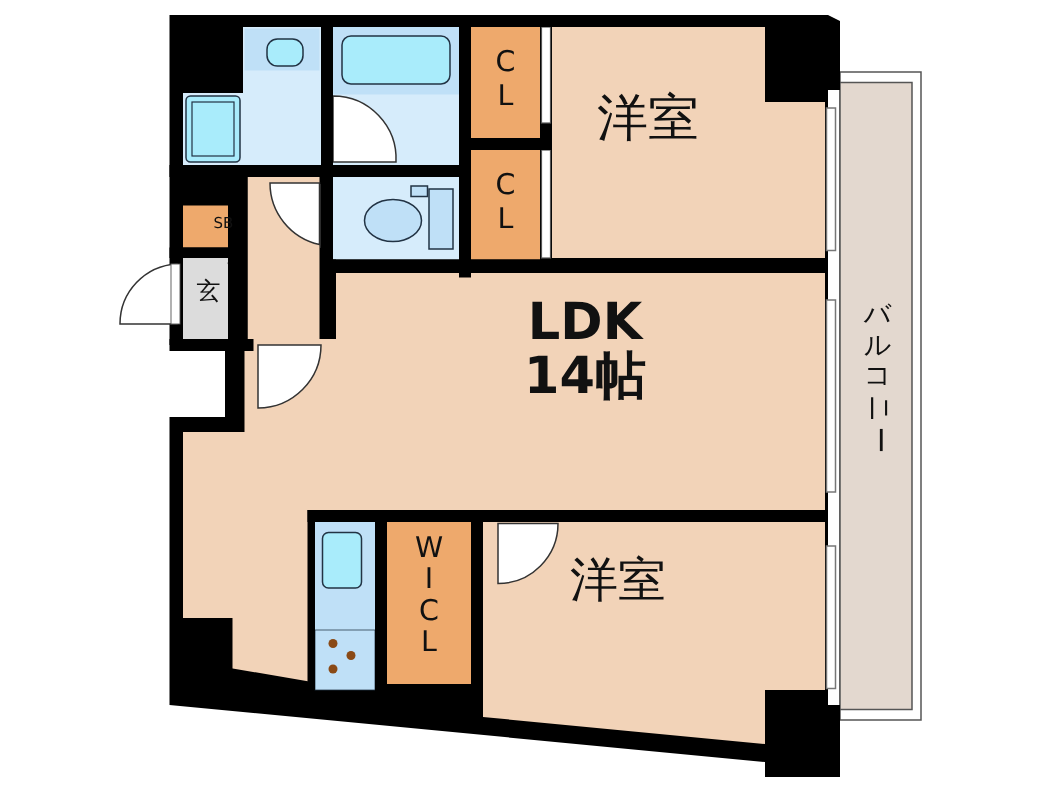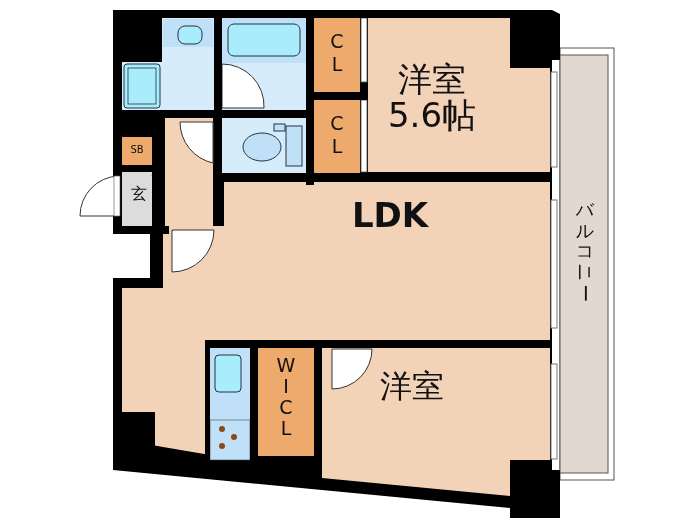--- a/index.html
+++ b/index.html
@@ -102,25 +102,25 @@
 
   <g fill="#fff" stroke="#777" stroke-width="1">
     <rect x="551" y="72" width="6" height="95"></rect>
     <rect x="551" y="200" width="6" height="128"></rect>
     <rect x="551" y="364" width="6" height="95"></rect>
   </g>
 </svg>
 
 <div class="lbl room-big" style="left:372px; top:62px; width:120px;">
   <div>洋室</div>
-  <div>5.6帖</div>
 </div>
 
 <div class="lbl room-big" style="left:320px; top:198px; width:140px;font-weight:bold;">
   <div>LDK</div>
+  <div>14帖</div>
 </div>
 
 <div class="lbl room-mid" style="left:380px; top:370px; width:100px; text-align:left;">
   <div>洋室</div>
 </div>
 
 <div class="lbl cl" style="left:325px; top:30px;">
   <div>C</div>
   <div>L</div>
 </div>
@@ -130,21 +130,21 @@
   <div>L</div>
 </div>
 
 <div class="lbl wicl" style="left:274px; top:355px;">
   <div>W</div>
   <div>I</div>
   <div>C</div>
   <div>L</div>
 </div>
 
-<div class="lbl sb" style="left:122px; top:145px; width:30px;">SB</div>
+<div class="lbl sb" style="left:134px; top:145px; width:30px;">SB</div>
 
 <div class="lbl genkan" style="left:124px; top:186px; width:30px;">玄</div>
 
 <div class="lbl balc" style="left:574px; top:200px;">
   <div>バ</div>
   <div>ル</div>
   <div>コ</div>
   <div style="transform:rotate(90deg);">ニ</div>
   <div style="transform:rotate(90deg);">ー</div>
 </div>

